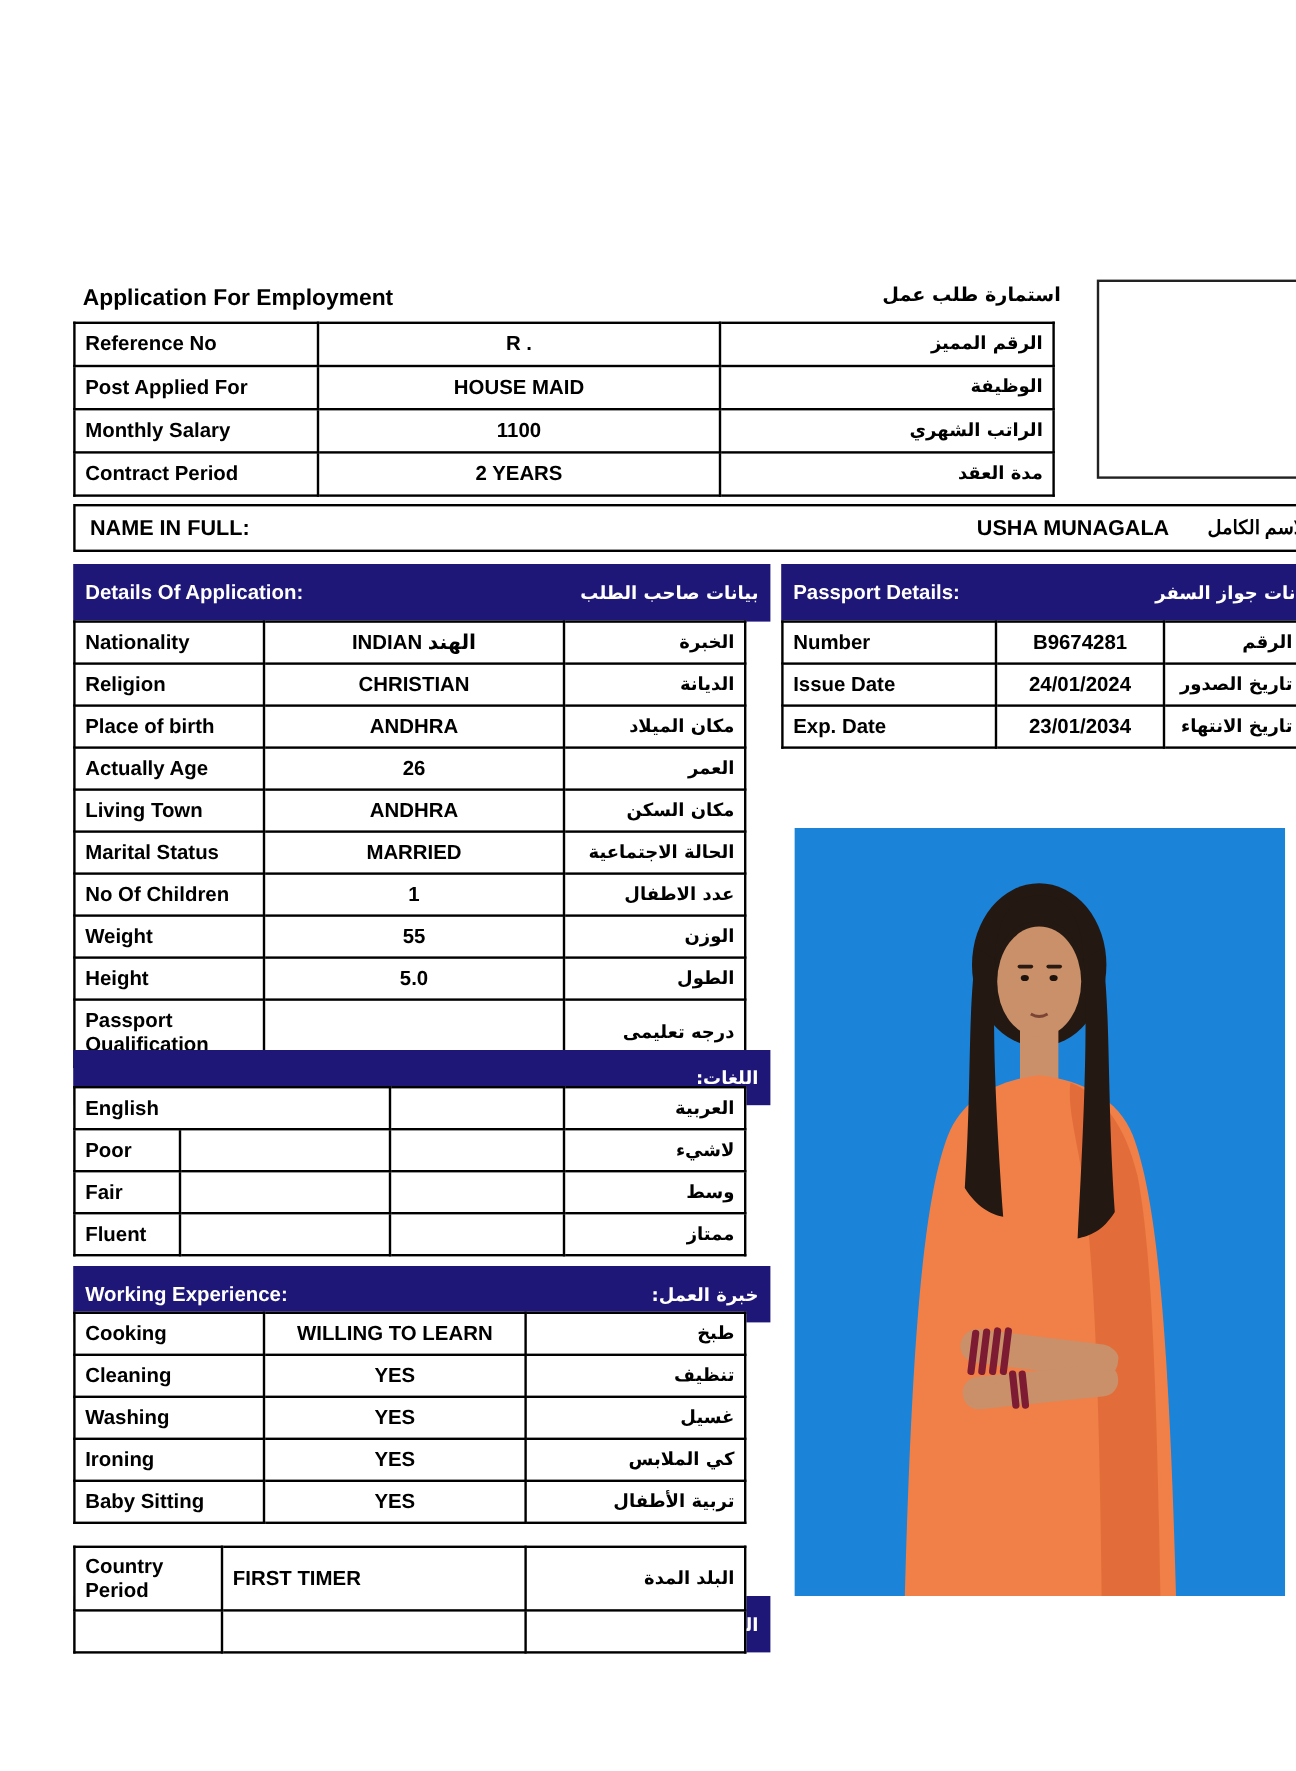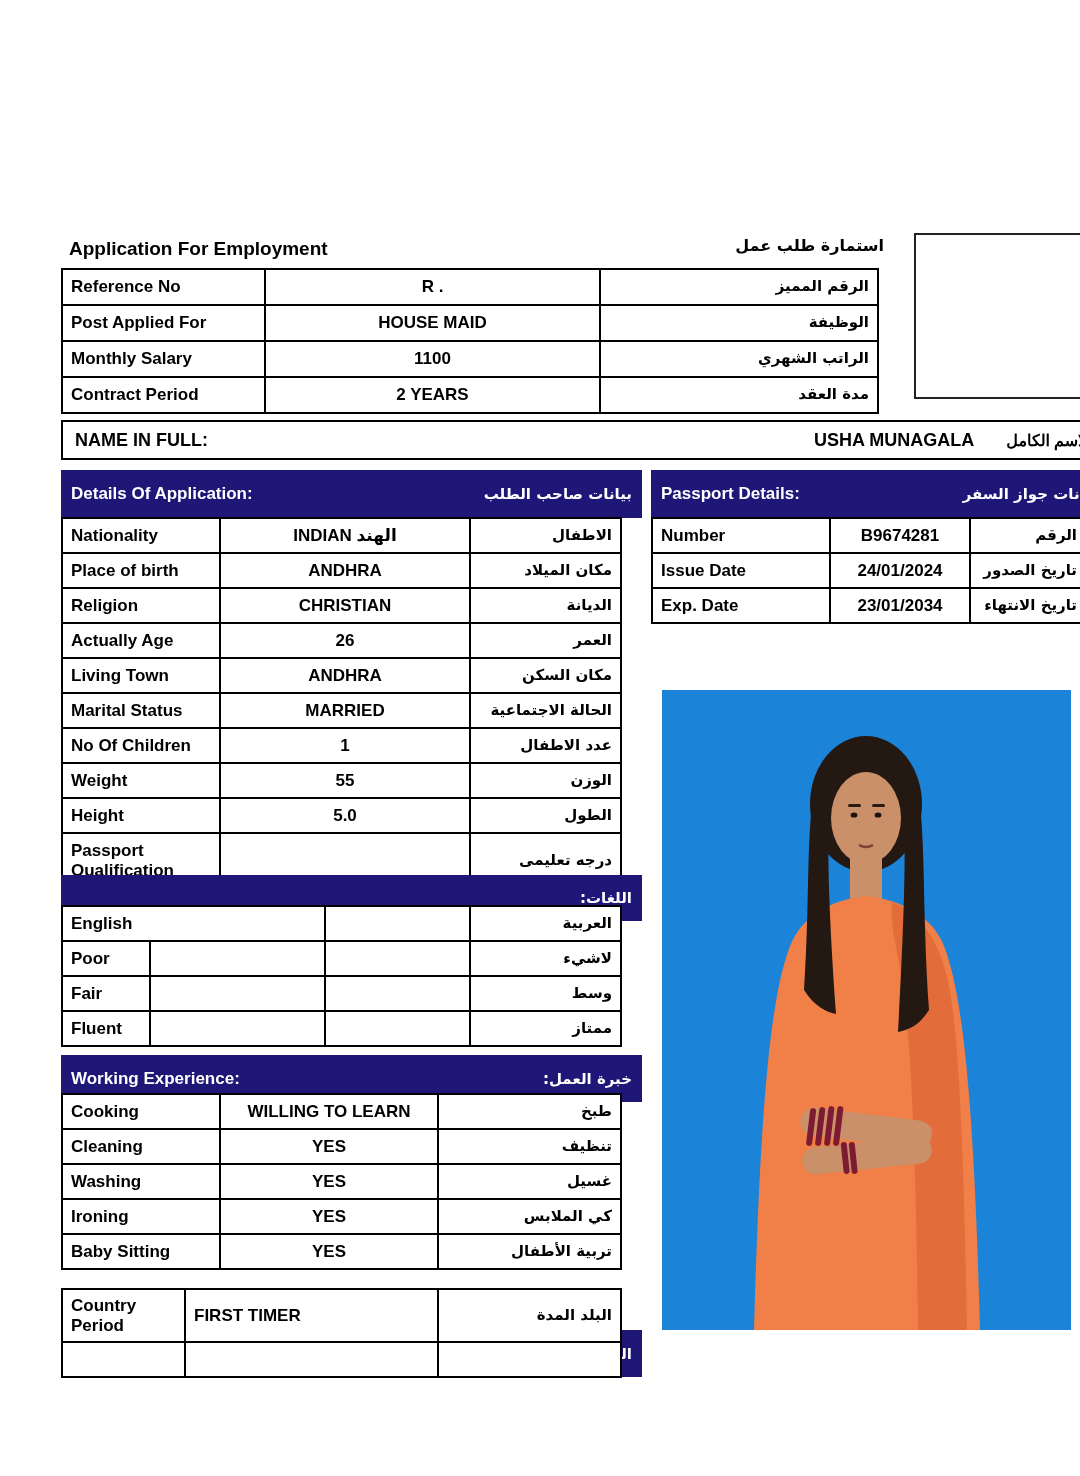--- a/index.html
+++ b/index.html
@@ -92,31 +92,31 @@
   <table class="abs tbl details-table" style="left:27px;top:517px;width:561px;">
     <colgroup>
         <col style="width:158px">
         <col style="width:250px">
         <col>
       </colgroup>
     <tbody>
         <tr>
       <td class="lbl">Nationality</td>
       <td class="val">INDIAN الهند</td>
-      <td class="arc">الاطفال</td>
+      <td class="arc">الخبرة</td>
+    </tr>
+    <tr>
+      <td class="lbl">Religion</td>
+      <td class="val">CHRISTIAN</td>
+      <td class="arc">الديانة</td>
     </tr>
     <tr>
       <td class="lbl">Place of birth</td>
       <td class="val">ANDHRA</td>
       <td class="arc">مكان الميلاد</td>
-    </tr>
-    <tr>
-      <td class="lbl">Religion</td>
-      <td class="val">CHRISTIAN</td>
-      <td class="arc">الديانة</td>
     </tr>
     <tr>
       <td class="lbl">Actually Age</td>
       <td class="val">26</td>
       <td class="arc">العمر</td>
     </tr>
     <tr>
       <td class="lbl">Living Town</td>
       <td class="val">ANDHRA</td>
       <td class="arc">مكان السكن</td>

